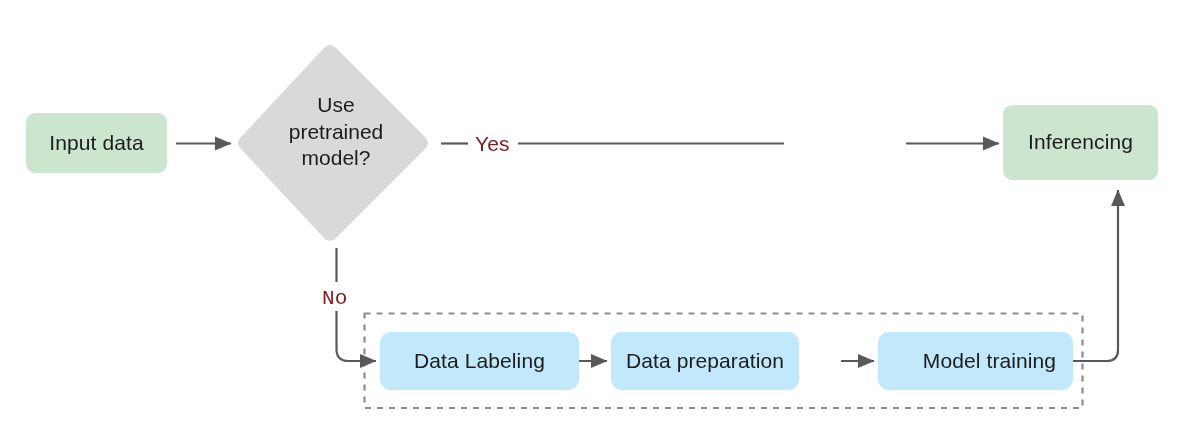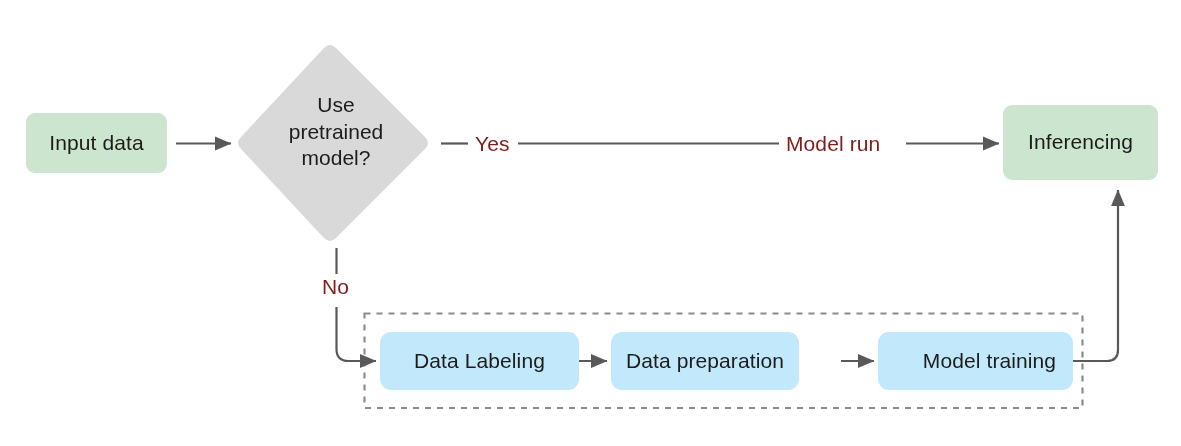--- a/index.html
+++ b/index.html
@@ -68,21 +68,21 @@
   #node-inferencing { left: 1003px; top: 105px; width: 155px; height: 75px; }
   
   #node-data-labeling     { left: 380px; top: 332px; width: 199px; height: 58px; }
   #node-data-preparation  { left: 611px; top: 332px; width: 188px; height: 58px; }
   #node-model-training    { left: 878px; top: 332px; width: 195px; height: 58px; padding-left: 28px; }
   
   #diamond-label { left: 256px; top: 92px; width: 160px; }
   
   #label-yes       { left: 468px; top: 131px; }
   #label-model-run { left: 779px; top: 131px; }
-  #label-no        { left: 315px; top: 274px; }
+  #label-no        { left: 315px; top: 286px; font-family: Liberation Mono, monospace; }
 </style>
 </head>
 <body>
 
 <div id="canvas">
 
   <svg id="flow-svg" viewBox="0 0 1181 446" xmlns="http://www.w3.org/2000/svg">
     <defs>
       <marker id="arrow-right" markerWidth="9" markerHeight="9" refX="7.4" refY="3.2" orient="auto" markerUnits="strokeWidth">
         <path d="M0,0 L7.6,3.2 L0,6.4 z" fill="#595959"></path>
@@ -128,17 +128,16 @@
   <div class="node node-green" id="node-inferencing">Inferencing</div>
 
   <div class="node node-blue" id="node-data-labeling">Data Labeling</div>
 
   <div class="node node-blue" id="node-data-preparation">Data preparation</div>
 
   <div class="node node-blue" id="node-model-training">Model training</div>
 
   <div class="edge-label" id="label-yes">Yes</div>
 
-  <div class="edge-label" id="label-model-run">Model run</div>
 
   <div class="edge-label" id="label-no">No</div>
 
 </div>
 
 </body></html>

